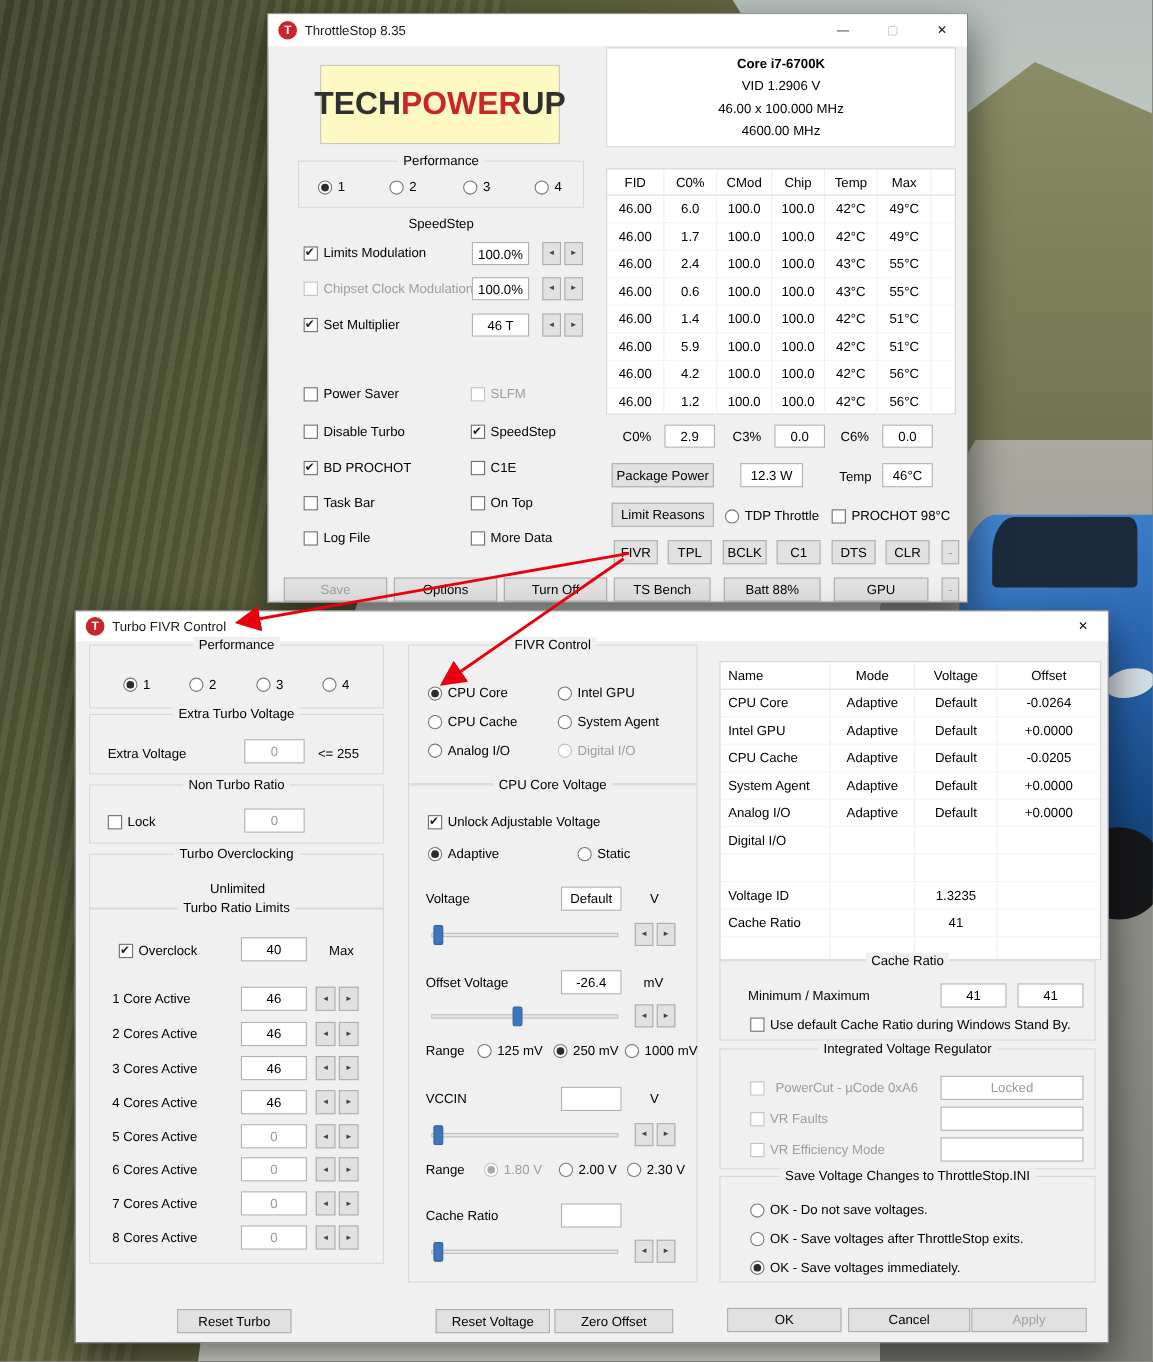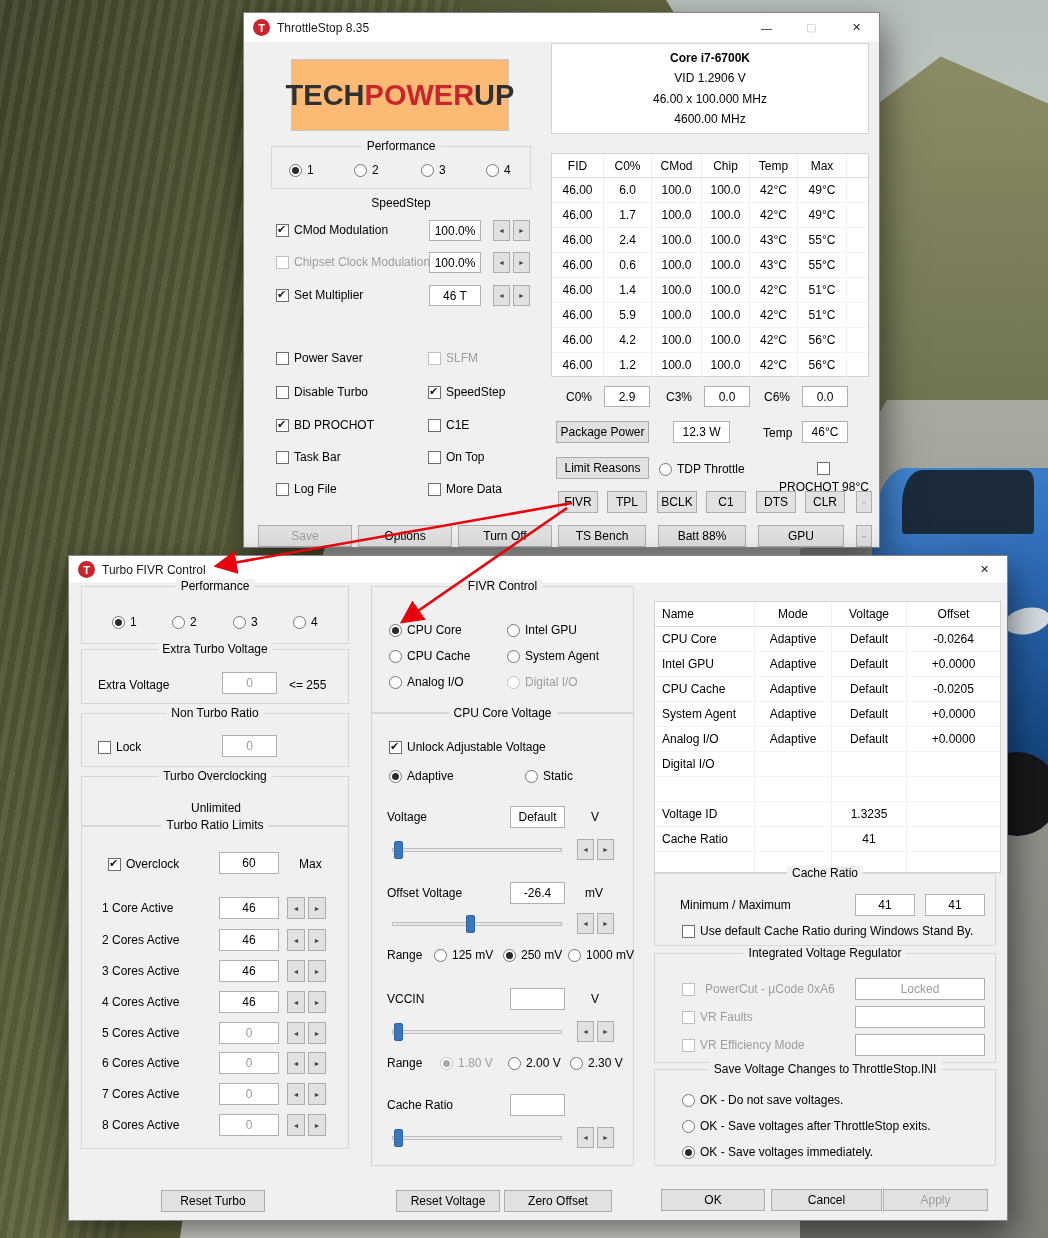--- a/index.html
+++ b/index.html
@@ -58,21 +58,21 @@
   .slider{position:absolute;height:18px;}
   .track{position:absolute;left:0;right:0;top:7px;height:4px;background:#e8e8e8;border:1px solid #bdbdbd;box-sizing:border-box;}
   .thumb{position:absolute;top:0;width:9px;height:18px;background:#3c77bd;border:1px solid #2f639e;border-radius:2px;box-sizing:border-box;}
   .gtable{position:absolute;background:#fff;border:1px solid #d2d2d2;display:grid;box-sizing:border-box;}
   .gtable .c{border-right:1px solid #f0f0f0;border-bottom:1px solid #f3f3f3;display:flex;align-items:center;justify-content:center;overflow:hidden;white-space:nowrap;}
   .gtable .h{border-bottom:1px solid #dadada;}
   .gtable .nm{justify-content:flex-start;padding-left:7px;}
   .gtable .f{border-right:none;}
   .arrows{position:absolute;left:0;top:0;z-index:60;pointer-events:none;}
   .infobox{position:absolute;background:#fff;border:1px solid #d4d4d4;box-sizing:border-box;display:flex;flex-direction:column;justify-content:space-evenly;text-align:center;}
-  .logo{position:absolute;background:#fdba74;border:1px solid #c6c6c6;display:flex;align-items:center;justify-content:center;font-weight:800;font-size:29px;letter-spacing:0;box-sizing:border-box;}
+  .logo{position:absolute;background:#fef9c3;border:1px solid #c6c6c6;display:flex;align-items:center;justify-content:center;font-weight:800;font-size:29px;letter-spacing:0;box-sizing:border-box;}
   .logo .dk{color:#303030;} .logo .rd{color:#c9252c;}
 </style>
 </head>
 <body>
 
 <div class="stage">
 
   <div class="bg"></div>
   <div class="hill-right"></div>
   <div class="road"></div>
@@ -117,21 +117,21 @@
       <label class="ckrow" style="left:214px;top:16px;">
           <span class="radio"></span>
           <span>4</span>
         </label>
     </div>
 
     <div class="lbl ctr" style="left:27px;top:183px;width:260px;">SpeedStep</div>
 
     <label class="ckrow" style="left:32px;top:210px;">
         <span class="cb on"></span>
-        <span>CMod Modulation</span>
+        <span>Limits Modulation</span>
       </label>
     <div class="field" style="left:185px;top:207px;width:52px;">100.0%</div>
     <div class="spin" style="left:249px;top:207px;">
         <span class="sp" style="height:21px;">◄</span>
         <span class="sp" style="height:21px;">►</span>
       </div>
 
     <label class="ckrow" style="left:32px;top:242px;">
         <span class="cb dis"></span>
         <span class="muted">Chipset Clock Modulation</span>
@@ -276,21 +276,21 @@
     <div class="btn" style="left:312px;top:408px;width:93px;">Package Power</div>
     <div class="field" style="left:429px;top:408px;width:57px;height:22px;">12.3 W</div>
     <div class="lbl" style="left:519px;top:413px;">Temp</div>
     <div class="field" style="left:558px;top:408px;width:46px;height:22px;">46°C</div>
 
     <div class="btn" style="left:312px;top:444px;width:93px;">Limit Reasons</div>
     <label class="ckrow" style="left:415px;top:449px;">
         <span class="radio"></span>
         <span>TDP Throttle</span>
       </label>
-    <label class="ckrow" style="left:535px;top:449px;flex-direction:column;">
+    <label class="ckrow" style="left:512px;top:449px;">
         <span class="cb"></span>
         <span>PROCHOT 98°C</span>
       </label>
 
     <div class="btn" style="left:314px;top:478px;width:40px;">FIVR</div>
     <div class="btn" style="left:363px;top:478px;width:40px;">TPL</div>
     <div class="btn" style="left:413px;top:478px;width:40px;">BCLK</div>
     <div class="btn" style="left:462px;top:478px;width:40px;">C1</div>
     <div class="btn" style="left:512px;top:478px;width:40px;">DTS</div>
     <div class="btn" style="left:561px;top:478px;width:40px;">CLR</div>
@@ -354,21 +354,21 @@
       <span class="glabel">Turbo Overclocking</span>
       <div class="lbl ctr" style="left:0;top:24px;width:268px;">Unlimited</div>
     </div>
 
     <div class="group" style="left:12px;top:269px;width:268px;height:324px;">
       <span class="glabel">Turbo Ratio Limits</span>
       <label class="ckrow" style="left:26px;top:31px;">
           <span class="cb on"></span>
           <span>Overclock</span>
         </label>
-      <div class="field" style="left:137px;top:26px;width:60px;height:22px;">60</div>
+      <div class="field" style="left:137px;top:26px;width:60px;height:22px;">40</div>
       <div class="lbl" style="left:217px;top:31px;">Max</div>
 
       <div class="lbl" style="left:20px;top:75px;">1 Core Active</div>
       <div class="field" style="left:137px;top:71px;width:60px;height:22px;">46</div>
       <div class="spin" style="left:205px;top:71px;">
           <span class="sp" style="width:18px;height:22px;">◄</span>
           <span class="sp" style="width:18px;height:22px;">►</span>
         </div>
       <div class="lbl" style="left:20px;top:107px;">2 Cores Active</div>
       <div class="field" style="left:137px;top:103px;width:60px;height:22px;">46</div>

